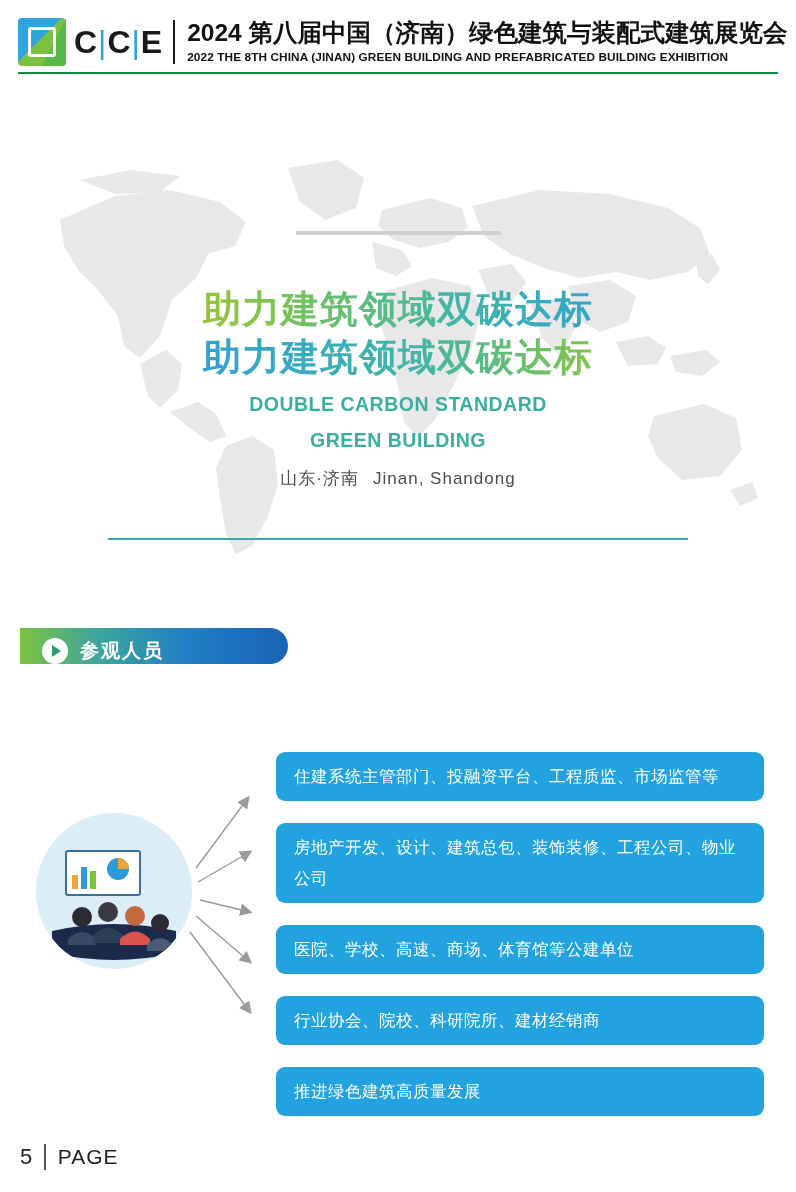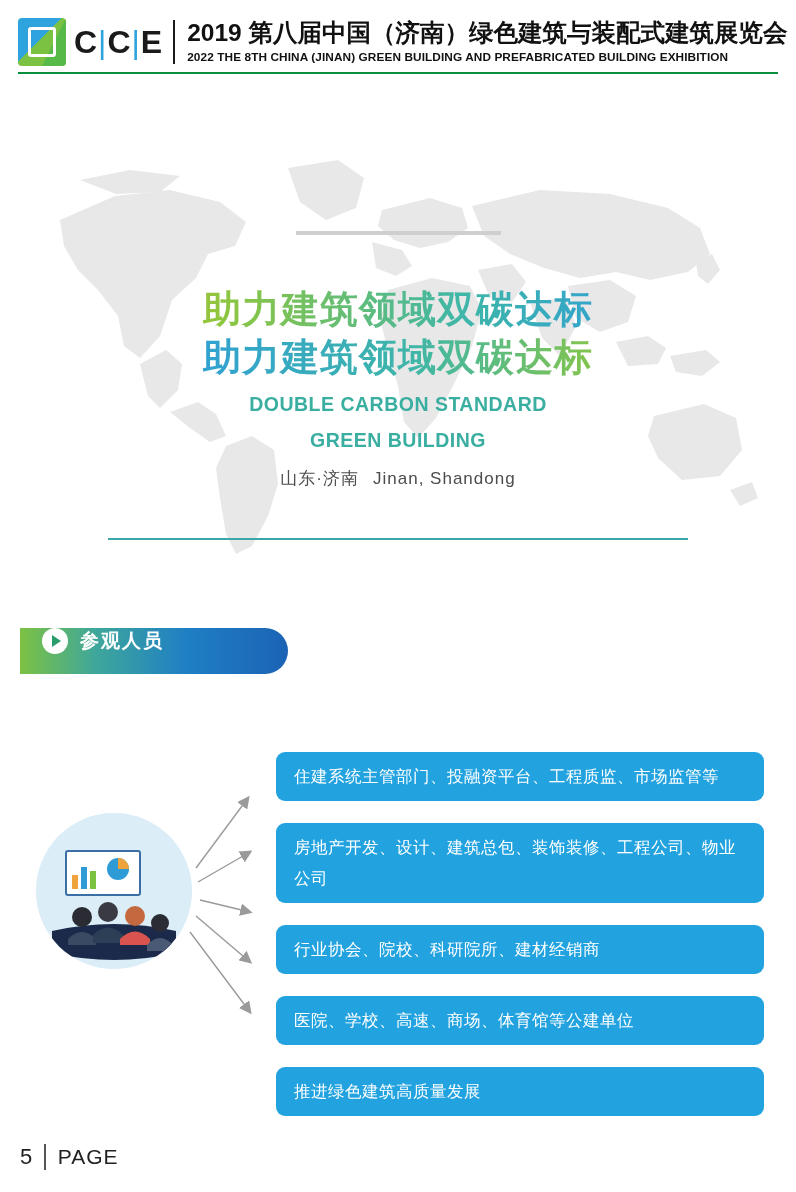--- a/index.html
+++ b/index.html
@@ -168,25 +168,25 @@
     width: 580px;
     height: 1.5px;
     background: #3aa8a8;
     margin: 48px auto 0;
   }
 
   
   .sec-banner {
     position: absolute;
     top: 628px; left: 20px;
-    width: 268px; height: 46px;
+    width: 268px; height: 36px;
     border-radius: 0 23px 23px 0;
     background: linear-gradient(90deg, #7cc242 0%, #3fa79b 28%, #1f7fc4 62%, #1b63b5 100%);
     display: flex;
-    align-items: flex-start;
+    align-items: flex-end;
     padding-left: 22px;
   }
   .sec-banner .play {
     width: 26px; height: 26px;
     border-radius: 50%;
     background: #ffffff;
     display: flex; align-items: center; justify-content: center;
     flex: 0 0 26px;
   }
   .sec-banner .play i {
@@ -272,21 +272,21 @@
   <div class="header">
     <div class="logo-mark">
       <div class="lm-tri"></div>
       <div class="lm-inner"></div>
     </div>
     <div class="logo-text">
       C<span class="bar">|</span>C<span class="bar">|</span>E
     </div>
     <div class="header-divider"></div>
     <div class="header-titles">
-      <div class="title-cn">2019 第八届中国（济南）绿色建筑与装配式建筑展览会</div>
+      <div class="title-cn">2024 第八届中国（济南）绿色建筑与装配式建筑展览会</div>
       <div class="title-en">2022 THE 8TH CHINA (JINAN) GREEN BUILDING AND PREFABRICATED BUILDING EXHIBITION</div>
     </div>
     <div class="header-rule"></div>
   </div>
 
   <div class="map-wrap">
     <svg width="756" height="420" viewBox="0 0 756 420" xmlns="http://www.w3.org/2000/svg">
       <g fill="#e8e8e8">
 
         <path d="M40,70 L95,46 L150,40 L200,52 L226,72 L215,96 L188,104 L176,128 L152,150 L140,186 L120,208 L104,196 L98,166 L78,140 L58,120 L44,96 Z"></path>
@@ -386,22 +386,22 @@
         <path d="M198,142 L250,112"></path>
         <path d="M200,160 L250,172"></path>
         <path d="M196,176 L250,222"></path>
         <path d="M190,192 L250,272"></path>
       </g>
     </svg>
 
     <div class="items">
       <div class="item two-line">住建系统主管部门、投融资平台、工程质监、市场监管等</div>
       <div class="item two-line">房地产开发、设计、建筑总包、装饰装修、工程公司、物业公司</div>
+      <div class="item">医院、学校、高速、商场、体育馆等公建单位</div>
       <div class="item">行业协会、院校、科研院所、建材经销商</div>
-      <div class="item">医院、学校、高速、商场、体育馆等公建单位</div>
       <div class="item">推进绿色建筑高质量发展</div>
     </div>
   </div>
 
   <div class="footer">
     <span class="num">5</span>
     <span class="vline"></span>
     <span class="pg">PAGE</span>
   </div>
 

